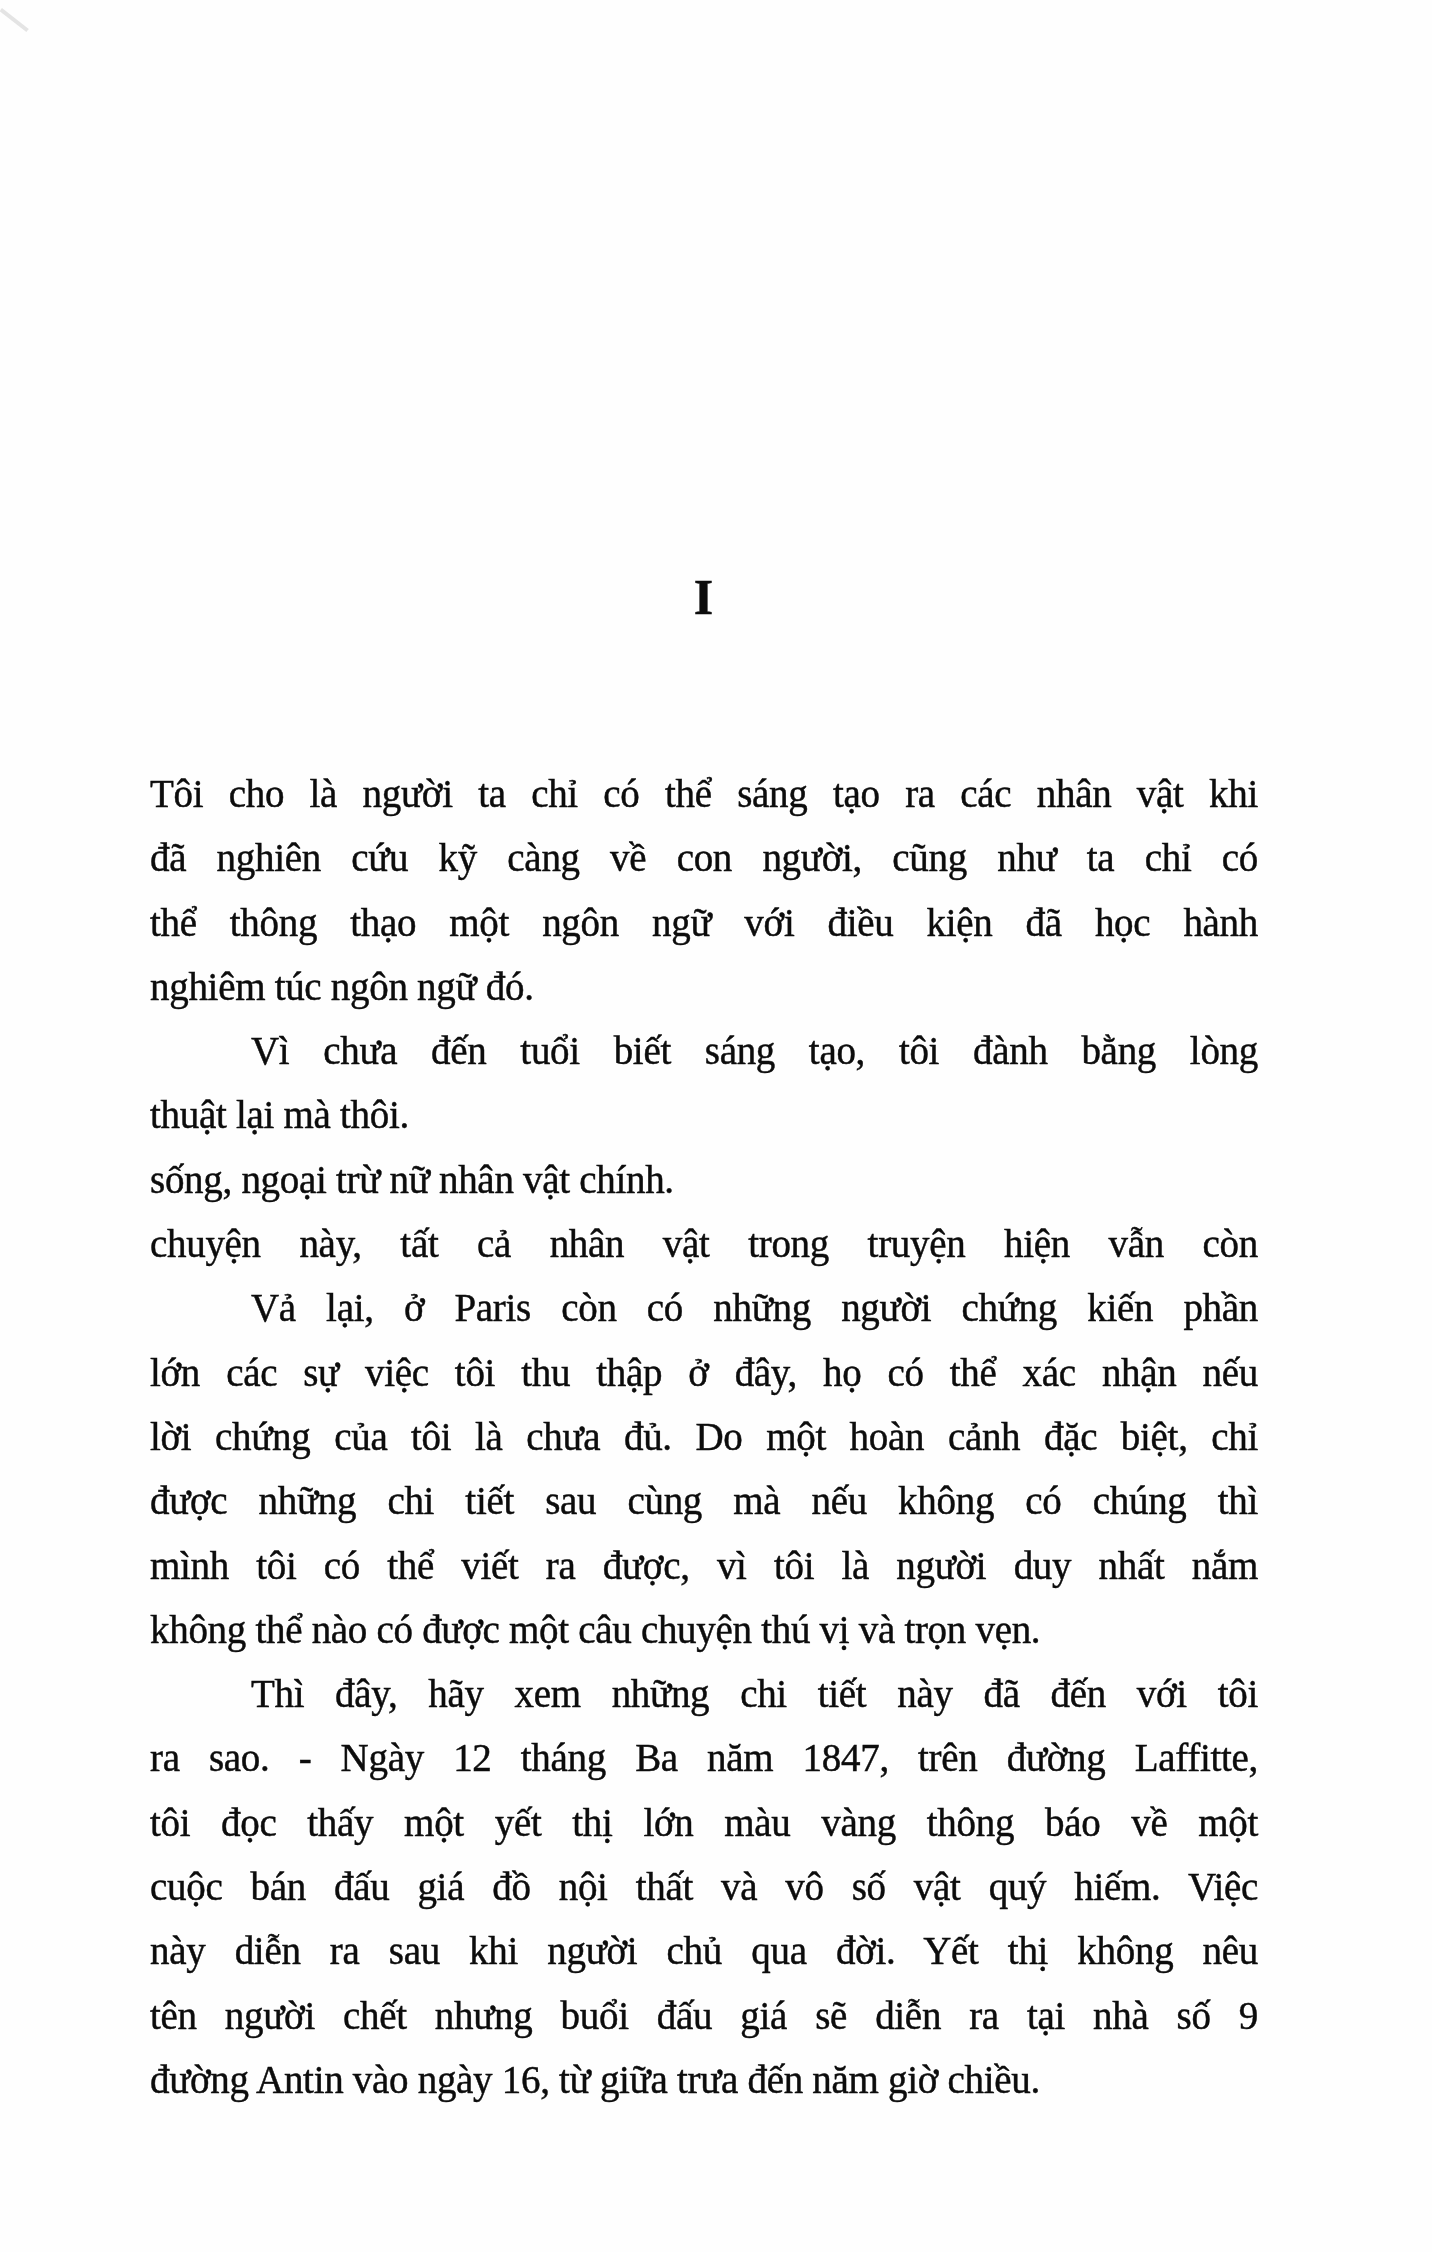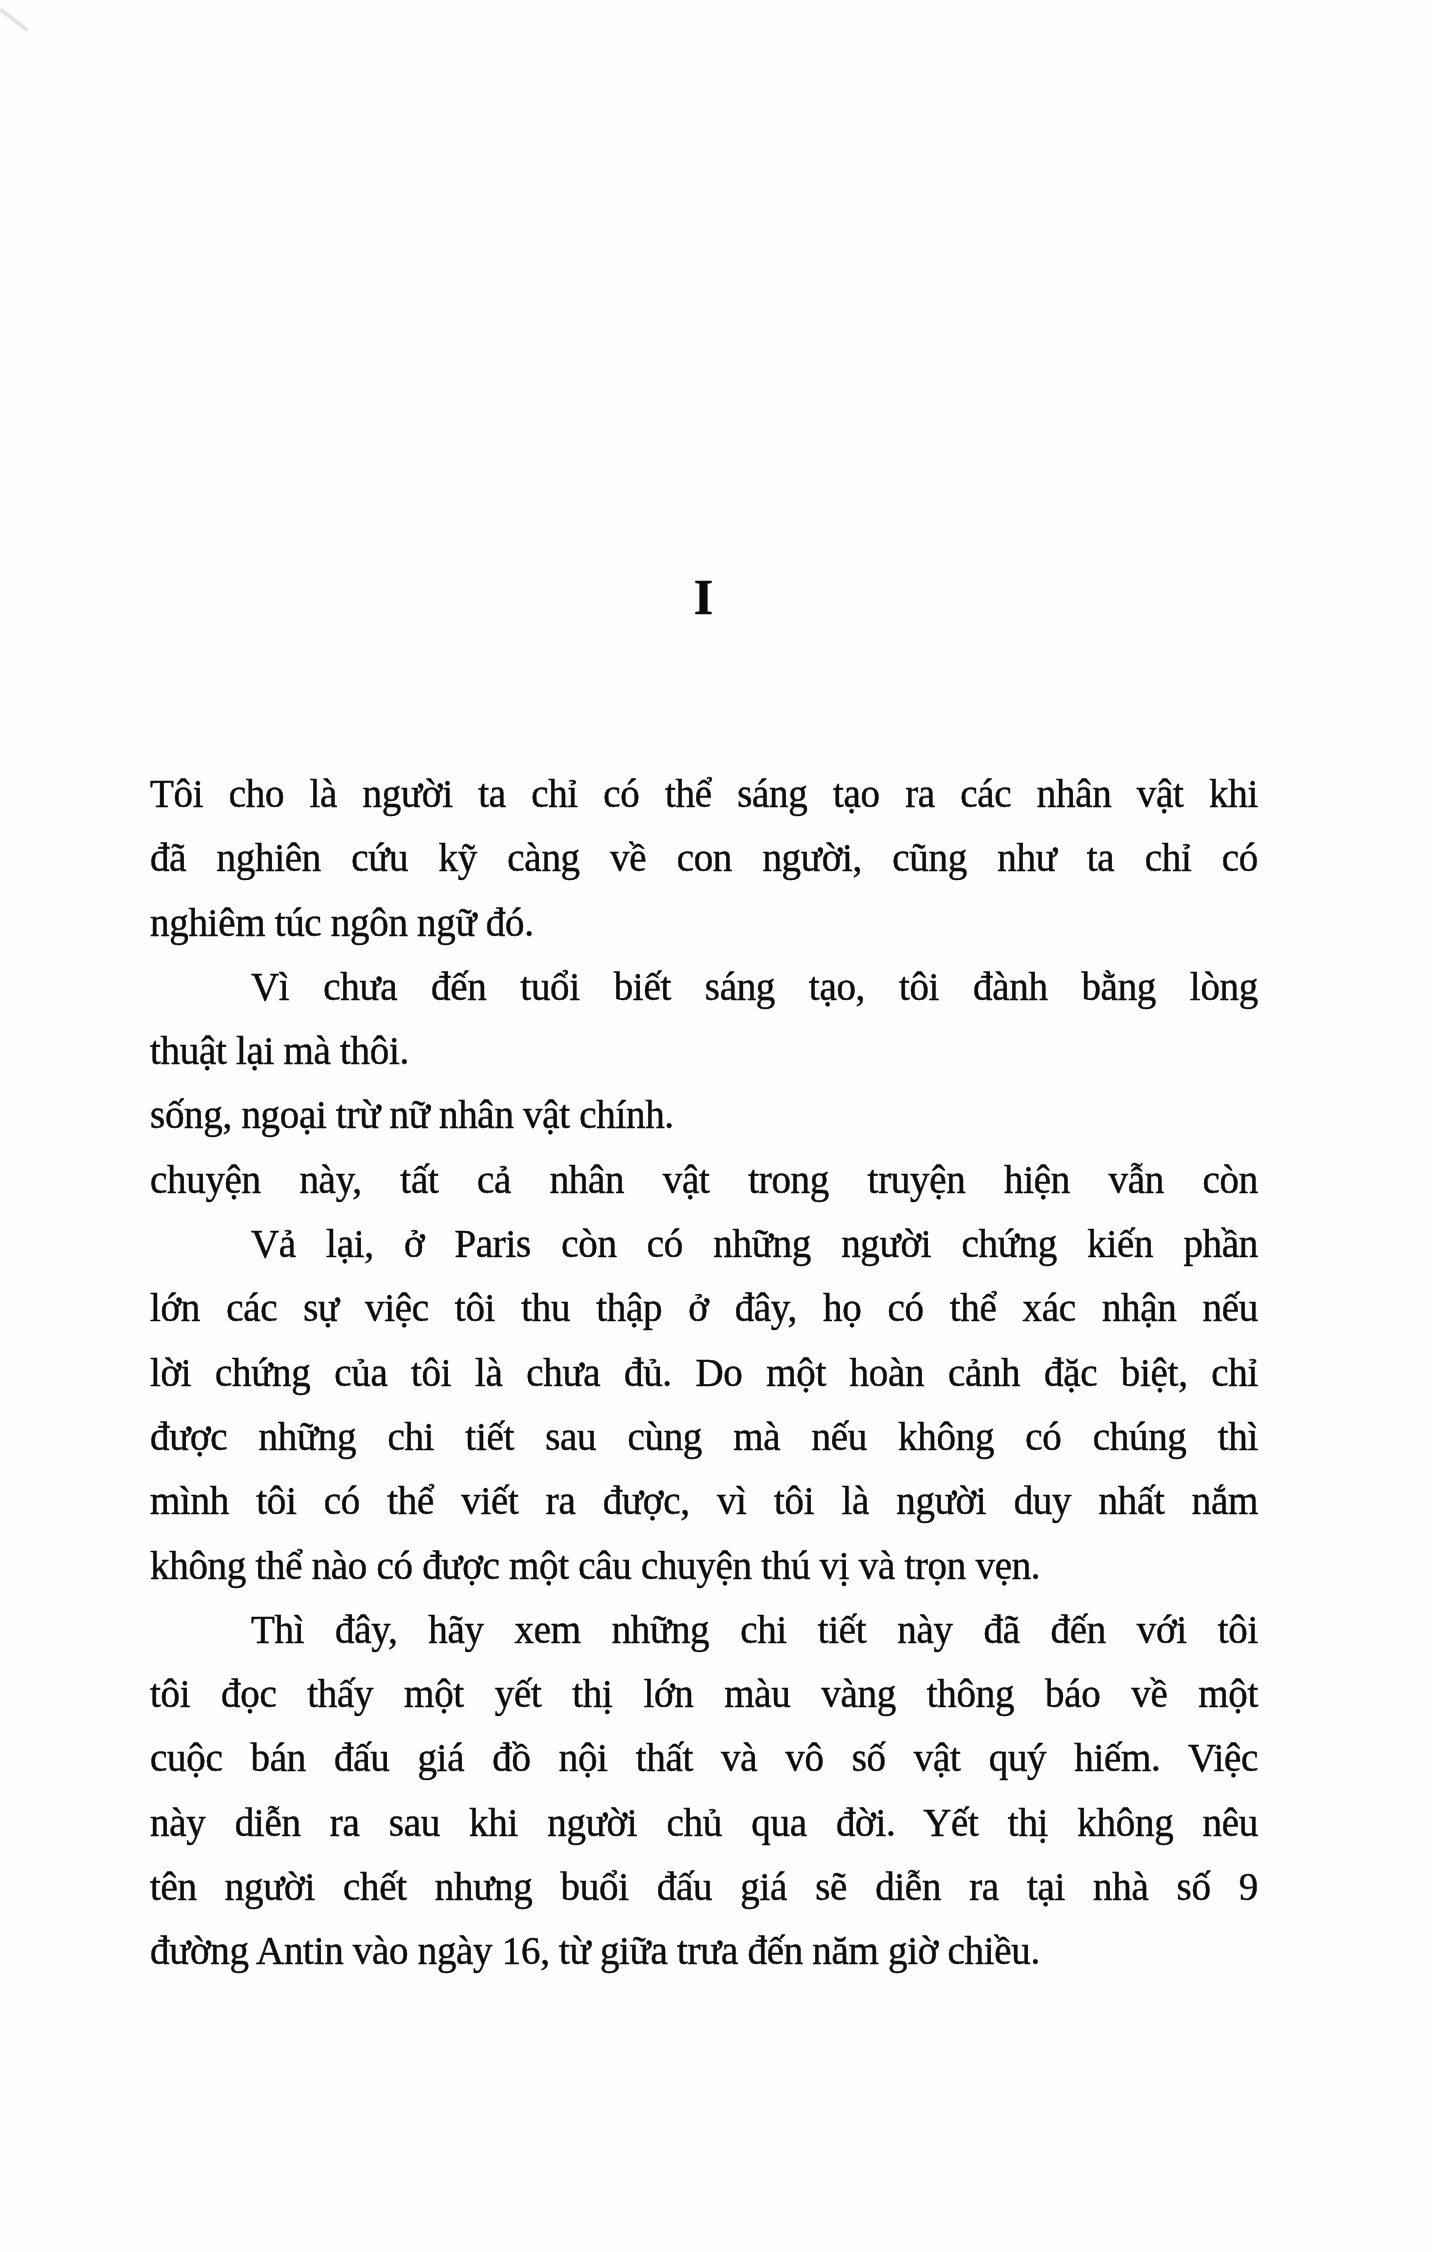--- a/index.html
+++ b/index.html
@@ -69,40 +69,42 @@
 </head>
 <body>
 
 <div class="page">
   <div class="scan-artifact"></div>
   <div class="chapter-heading">I</div>
   <div class="text-block">
       <div class="paragraph">
         <div class="line">Tôi cho là người ta chỉ có thể sáng tạo ra các nhân vật khi</div>
         <div class="line">đã nghiên cứu kỹ càng về con người, cũng như ta chỉ có</div>
+        <div class="line">thể thông thạo một ngôn ngữ với điều kiện đã học hành</div>
         <div class="line last">nghiêm túc ngôn ngữ đó.</div>
       </div>
       <div class="paragraph">
         <div class="line indented">Vì chưa đến tuổi biết sáng tạo, tôi đành bằng lòng</div>
         <div class="line last">thuật lại mà thôi.</div>
       </div>
       <div class="paragraph">
         <div class="line last">sống, ngoại trừ nữ nhân vật chính.</div>
         <div class="line">chuyện này, tất cả nhân vật trong truyện hiện vẫn còn</div>
       </div>
       <div class="paragraph">
         <div class="line indented">Vả lại, ở Paris còn có những người chứng kiến phần</div>
         <div class="line">lớn các sự việc tôi thu thập ở đây, họ có thể xác nhận nếu</div>
         <div class="line">lời chứng của tôi là chưa đủ. Do một hoàn cảnh đặc biệt, chỉ</div>
         <div class="line">được những chi tiết sau cùng mà nếu không có chúng thì</div>
         <div class="line">mình tôi có thể viết ra được, vì tôi là người duy nhất nắm</div>
         <div class="line last">không thể nào có được một câu chuyện thú vị và trọn vẹn.</div>
       </div>
       <div class="paragraph">
         <div class="line indented">Thì đây, hãy xem những chi tiết này đã đến với tôi</div>
+        <div class="line">ra sao. - Ngày 12 tháng Ba năm 1847, trên đường Laffitte,</div>
         <div class="line">tôi đọc thấy một yết thị lớn màu vàng thông báo về một</div>
         <div class="line">cuộc bán đấu giá đồ nội thất và vô số vật quý hiếm. Việc</div>
         <div class="line">này diễn ra sau khi người chủ qua đời. Yết thị không nêu</div>
         <div class="line">tên người chết nhưng buổi đấu giá sẽ diễn ra tại nhà số 9</div>
         <div class="line last">đường Antin vào ngày 16, từ giữa trưa đến năm giờ chiều.</div>
       </div>
     </div>
 </div>
 
 </body></html>

